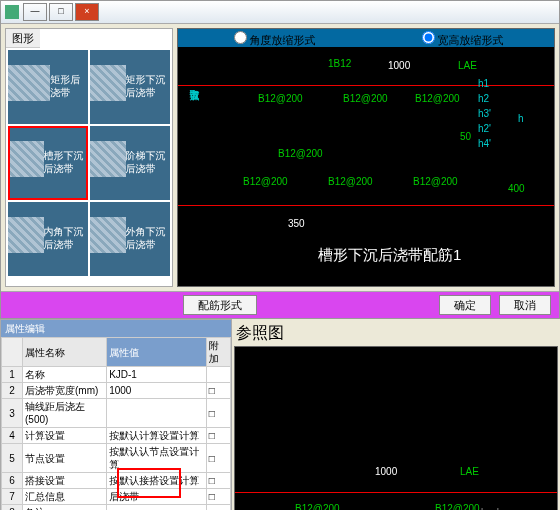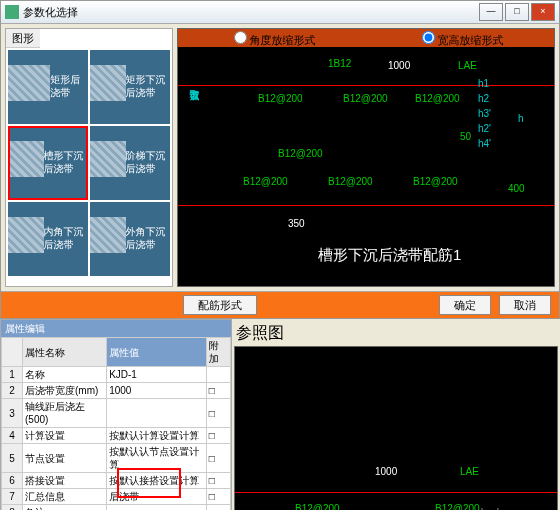--- a/index.html
+++ b/index.html
@@ -12,24 +12,24 @@
 .tbar .cls{background:#d04020;color:#fff}
 .main{display:flex;height:259px;padding:4px;gap:4px;background:#ece9d8}
 .palette{width:166px;background:#fff;border:1px solid #aaa}
 .ptab{background:#eee;padding:2px 6px;border-bottom:1px solid #ccc;display:inline-block}
 .pgrid{display:grid;grid-template-columns:1fr 1fr;gap:2px;padding:2px;background:#fff}
 .cell{background:#3a6a8a;height:74px;display:flex;flex-direction:row;align-items:center;justify-content:flex-end;color:#fff;font-size:10px;position:relative}
 .cell.sel{outline:2px solid red;outline-offset:-2px}
 .shape{width:56px;height:36px;background:repeating-linear-gradient(45deg,#b0c4d4 0 3px,#8aa8bc 3px 6px);margin-bottom:8px}
 .cell .lbl{margin-bottom:3px}
 .cad{flex:1;background:#000;position:relative;color:#fff;border:1px solid #666}
-.radios{position:absolute;top:0;left:0;right:0;height:18px;background:#c2410c;display:flex;justify-content:space-around;align-items:center;color:#000}
+.radios{position:absolute;top:0;left:0;right:0;height:18px;background:#0369a1;display:flex;justify-content:space-around;align-items:center;color:#000}
 .cadbody{position:absolute;top:18px;left:0;right:0;bottom:0}
 .redline{position:absolute;background:#e00}
-.btnrow{height:26px;background:#f97316;display:flex;align-items:center;padding:0 8px;gap:8px;border-top:1px solid #aaa}
+.btnrow{height:26px;background:#d946ef;display:flex;align-items:center;padding:0 8px;gap:8px;border-top:1px solid #aaa}
 .btn{border:1px solid #888;background:#f4f4f4;padding:2px 14px}
 .spacer{flex:1}
 .lower{display:flex;height:205px}
 .props{width:230px;background:#fff;border:1px solid #aaa;font-size:10px;overflow:hidden}
 .props .hdr{background:#7a9ecc;color:#fff;padding:2px 4px}
 table{border-collapse:collapse;width:100%}
 td,th{border:1px solid #ccc;padding:1px 2px;text-align:left;font-size:10px;height:12px}
 th{background:#e8e8e8;font-weight:normal}
 .num{background:#eee;width:16px;text-align:center}
 .rbox{border:2px solid red;position:absolute}
@@ -39,21 +39,20 @@
 .cadtxt{position:absolute;font-size:10px}
 .g{color:#0c0}.c{color:#0cc}.w{color:#fff}
 .wm{position:absolute;right:4px;bottom:2px;color:rgba(200,200,200,.5);font-size:14px}
 </style>
 </head>
 <body>
 
 <div class="win">
  <div class="tbar">
   <div class="ico"></div>
-  <div class="ttl">参数化选择</div>
   <div class="btns">
    <div class="b">—</div>
    <div class="b">□</div>
    <div class="b cls">×</div>
   </div>
  </div>
  <div class="main">
   <div class="palette">
    <div class="ptab">图形</div>
    <div class="pgrid">

